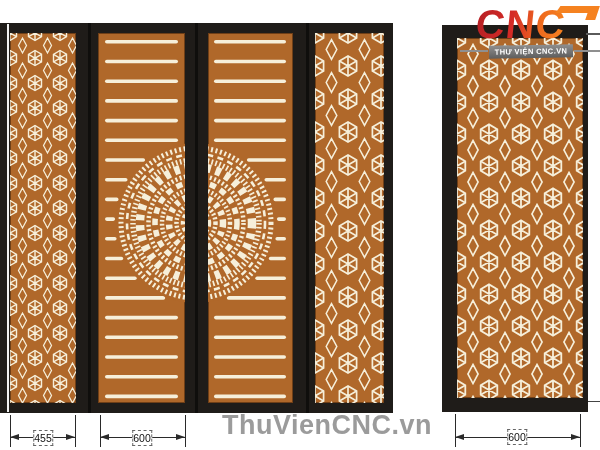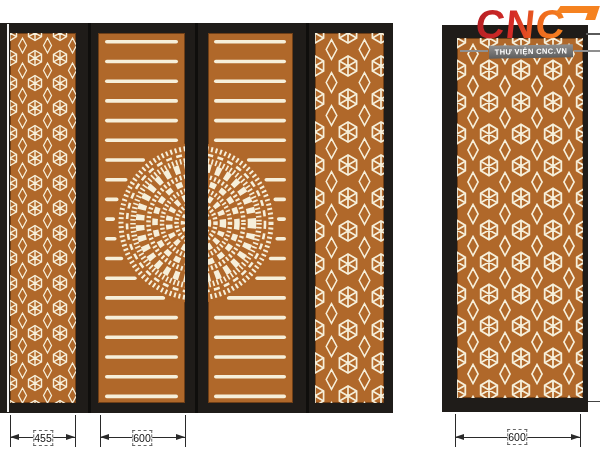--- a/index.html
+++ b/index.html
@@ -160,20 +160,21 @@
     <div id="logo-text">CNC</div>
     <div id="logo-swoosh"></div>
     <div id="banner-line-left" class="banner-line"></div>
     <div id="banner">THƯ VIỆN CNC.VN</div>
     <div id="banner-line-right" class="banner-line"></div>
   </div>
 
   <div class="leader" style="left:586px;top:33px;width:14px"></div>
   <div class="leader" style="left:588px;top:401px;width:12px;background:#444;height:1px"></div>
 
+  <div id="watermark">ThuVienCNC.vn</div>
 
   <div>
     <div class="ext" style="left:10px;top:415px;height:32px"></div>
     <div class="ext" style="left:75px;top:415px;height:32px"></div>
     <div class="dline" style="left:10px;top:437px;width:65px"></div>
     <div class="arr l" style="left:10px;top:434px"></div>
     <div class="arr r" style="left:66px;top:434px"></div>
     <div class="dlabel" style="left:43px;top:438px">455</div>
   </div>
 

